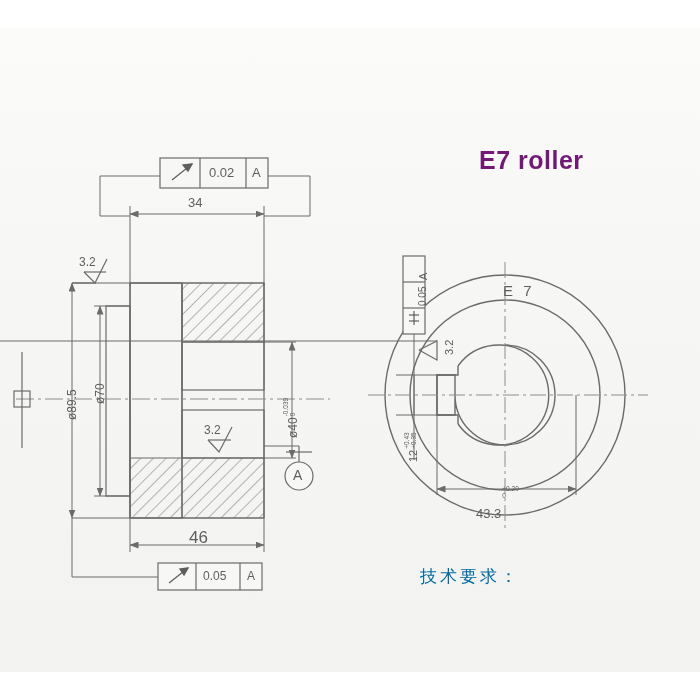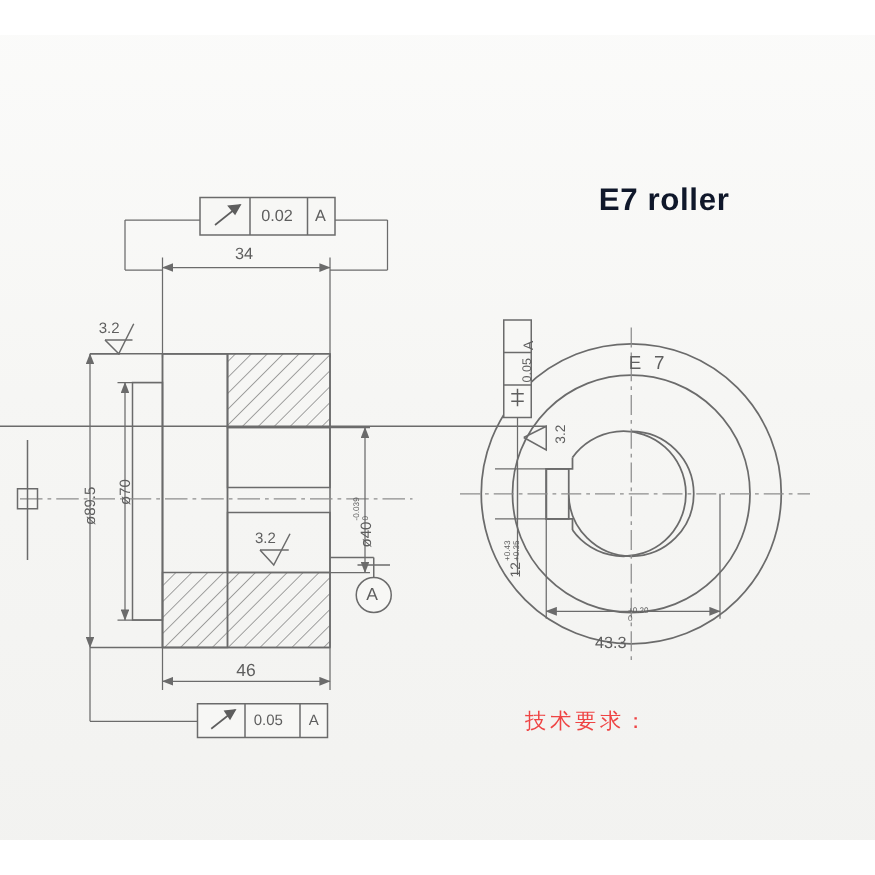--- a/index.html
+++ b/index.html
@@ -27,31 +27,31 @@
   }
   .band-top{top:0;}
   .band-bottom{bottom:0;}
   svg.draw{
     position:absolute;left:0;top:0;
     width:700px;height:700px;
   }
   .title-e7{
     position:absolute;
     left:479px;top:146px;
-    color:#0f172a;
+    color:#701a75;
     font-size:25px;
     font-weight:700;
     letter-spacing:0.5px;
     font-family:"Liberation Sans", sans-serif;
     white-space:nowrap;
   }
   .cn-note{
     position:absolute;
     left:420px;top:565px;
-    color:#ef4444;
+    color:#0369a1;
     font-size:17px;
     letter-spacing:3px;
     font-family:"DejaVu Sans", sans-serif;
     white-space:nowrap;
   }
   .lbl{
     position:absolute;
     color:#5e5e5e;
     font-size:12px;
     font-family:"Liberation Sans", sans-serif;
@@ -248,21 +248,21 @@
   </svg>
 
   <div class="title-e7">E7 roller</div>
   <div class="cn-note">技术要求：</div>
 
   <div class="lbl" style="left:209px;top:166px;font-size:13px;">0.02</div>
   <div class="lbl" style="left:252px;top:166px;font-size:13px;">A</div>
 
   <div class="lbl" style="left:188px;top:196px;font-size:13px;">34</div>
 
-  <div class="lbl" style="left:189px;top:529px;font-size:14px;">46</div>
+  <div class="lbl" style="left:189px;top:529px;font-size:17px;">46</div>
 
   <div class="lbl" style="left:203px;top:570px;font-size:12px;">0.05</div>
   <div class="lbl" style="left:247px;top:570px;font-size:12px;">A</div>
 
   <div class="lbl rot" style="left:66px;top:420px;font-size:12px;">ø89.5</div>
 
   <div class="lbl rot" style="left:94px;top:404px;font-size:12px;">ø70</div>
 
   <div class="rotwrap" style="left:286px;top:438px;">
     <div class="inline-row">

